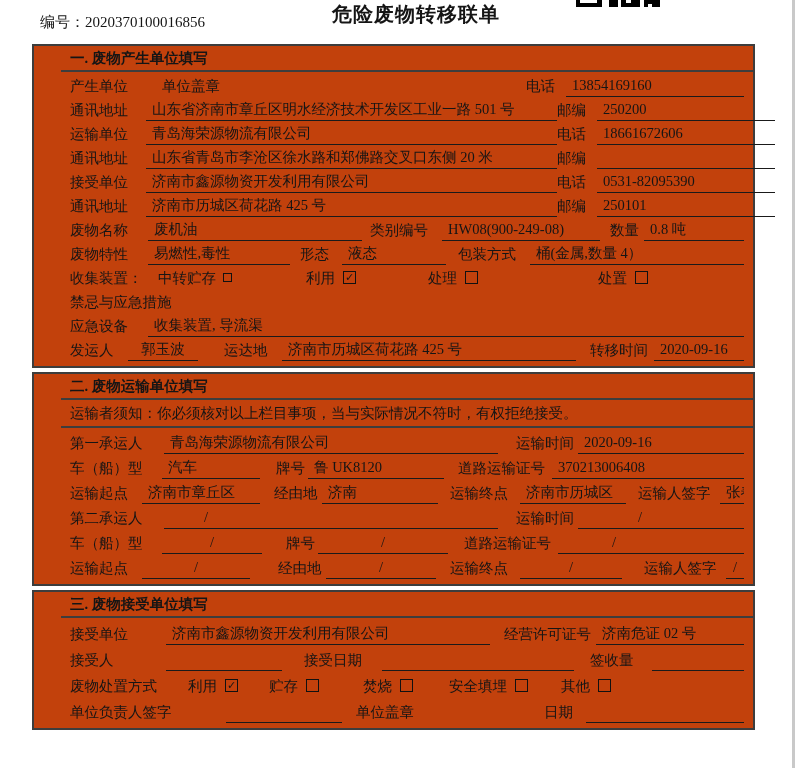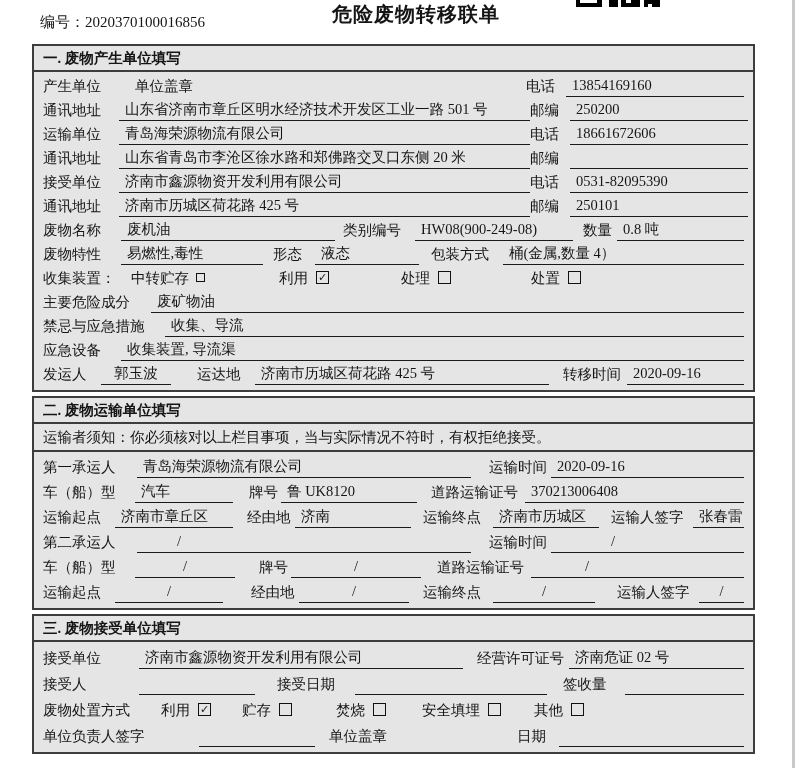--- a/index.html
+++ b/index.html
@@ -18,21 +18,21 @@
   .qr div{position:absolute;background:#000;top:0;height:7px;}
   .qr .q1{left:0;width:26px;}
   .qr .q1i{left:4px;width:17px;height:3px;background:#fff;top:0;}
   .qr .q2{left:33px;width:9px;}
   .qr .q3{left:45px;width:19px;}
   .qr .q3i{left:50px;width:5px;height:3px;background:#fff;top:0;}
   .qr .q4{left:68px;width:16px;}
   .qr .q4i{left:72px;width:4px;height:3px;background:#fff;top:4px;}
   
   .wrap{position:absolute;left:32px;top:44px;width:723px;}
-  .sect{border:2px solid #3d3d3d;background:#e5e5e5;}
+  .sect{border:2px solid #3d3d3d;background:#c2410c;padding-left:27px;}
   .sect + .sect{margin-top:4px;}
   .sect-title{font-weight:bold;font-size:14.5px;padding:3px 9px 2px;border-bottom:2px solid #3d3d3d;}
   .notice{font-size:14.5px;padding:4px 9px 3px;border-bottom:2px solid #3d3d3d;}
   .sect-body{padding:1px 9px 5px;}
   .row{display:flex;align-items:flex-end;height:24px;font-size:14.5px;white-space:nowrap;}
   .s2 .row{height:25px;}
   .s3 .row{height:26px;}
   .lbl{flex:none;line-height:21px;}
   .val{flex:none;border-bottom:1px solid #1a1a1a;line-height:21px;padding:0 0 0 6px;
     overflow:hidden;min-height:21px;}
@@ -129,32 +129,27 @@
             <span class="cb sm"></span>
           </span>
         <span class="opt" style="margin-left:74px">
             <span>利用</span>
             <span class="cb">✓</span>
           </span>
         <span class="opt" style="margin-left:72px">
             <span>处理</span>
             <span class="cb"></span>
           </span>
-        <span class="opt" style="margin-left:80px">
+        <span class="opt" style="margin-left:120px">
             <span>处置</span>
             <span class="cb"></span>
           </span>
       </div>
       <div class="row">
-        <span class="lbl" style="width:108px">主要危险成分</span>
-        <span class="val fill">废矿物油</span>
-      </div>
-      <div class="row">
         <span class="lbl" style="width:122px">禁忌与应急措施</span>
-        <span class="val fill">收集、导流</span>
       </div>
       <div class="row">
         <span class="lbl" style="width:78px">应急设备</span>
         <span class="val fill">收集装置, 导流渠</span>
       </div>
       <div class="row">
         <span class="lbl" style="width:58px">发运人</span>
         <span class="val ctr" style="width:70px">郭玉波</span>
         <span class="lbl" style="margin-left:26px;width:58px">运达地</span>
         <span class="val" style="width:288px">济南市历城区荷花路 425 号</span>

